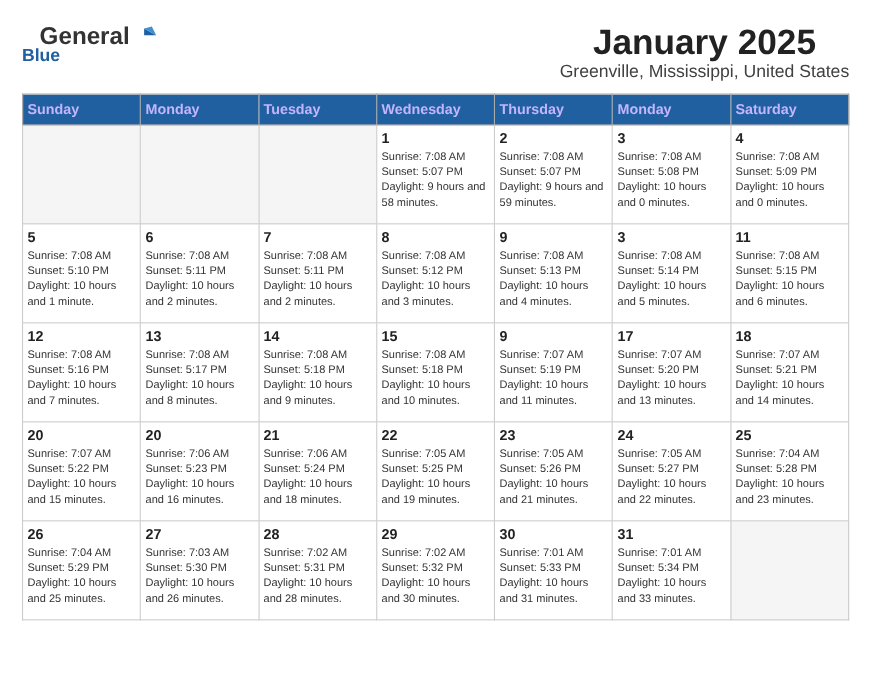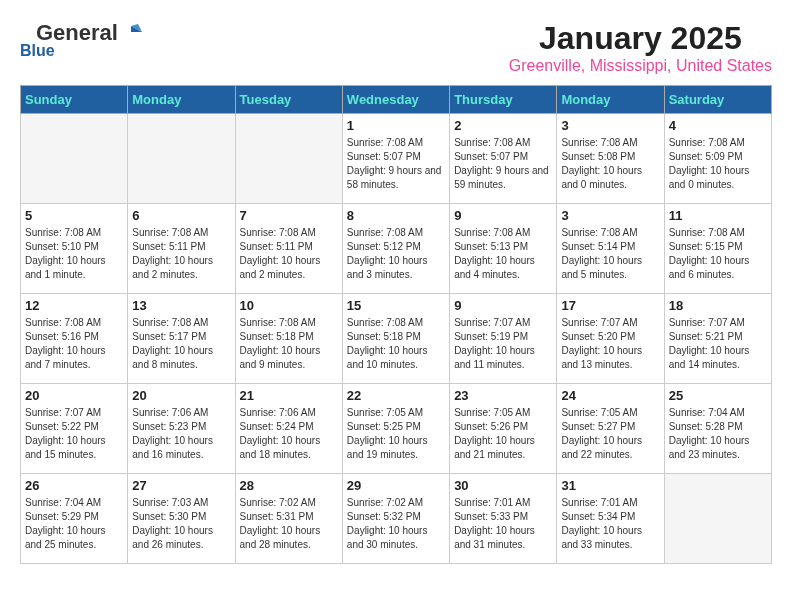--- a/index.html
+++ b/index.html
@@ -28,29 +28,29 @@
     .title-area {
       text-align: center;
     }
     .calendar-title {
       font-size: 32px;
       font-weight: bold;
       color: #222;
     }
     .calendar-subtitle {
       font-size: 16px;
-      color: #ec4899;
+      color: #404040;
     }
     table {
       width: 100%;
       border-collapse: collapse;
     }
     th {
       background-color: #2060a0;
-      color: #5eead4;
+      color: #c4b5fd;
       font-size: 13px;
       font-weight: bold;
       padding: 6px 4px;
       text-align: left;
       border: 1px solid #aaa;
     }
     td {
       border: 1px solid #ccc;
       vertical-align: top;
       padding: 4px;
@@ -162,21 +162,21 @@
       <tr>
         <td>
           <div class="day-num">12</div>
           <div class="day-info">Sunrise: 7:08 AM<br>Sunset: 5:16 PM<br>Daylight: 10 hours and 7 minutes.</div>
         </td>
         <td>
           <div class="day-num">13</div>
           <div class="day-info">Sunrise: 7:08 AM<br>Sunset: 5:17 PM<br>Daylight: 10 hours and 8 minutes.</div>
         </td>
         <td>
-          <div class="day-num">10</div>
+          <div class="day-num">14</div>
           <div class="day-info">Sunrise: 7:08 AM<br>Sunset: 5:18 PM<br>Daylight: 10 hours and 9 minutes.</div>
         </td>
         <td>
           <div class="day-num">15</div>
           <div class="day-info">Sunrise: 7:08 AM<br>Sunset: 5:18 PM<br>Daylight: 10 hours and 10 minutes.</div>
         </td>
         <td>
           <div class="day-num">9</div>
           <div class="day-info">Sunrise: 7:07 AM<br>Sunset: 5:19 PM<br>Daylight: 10 hours and 11 minutes.</div>
         </td>

